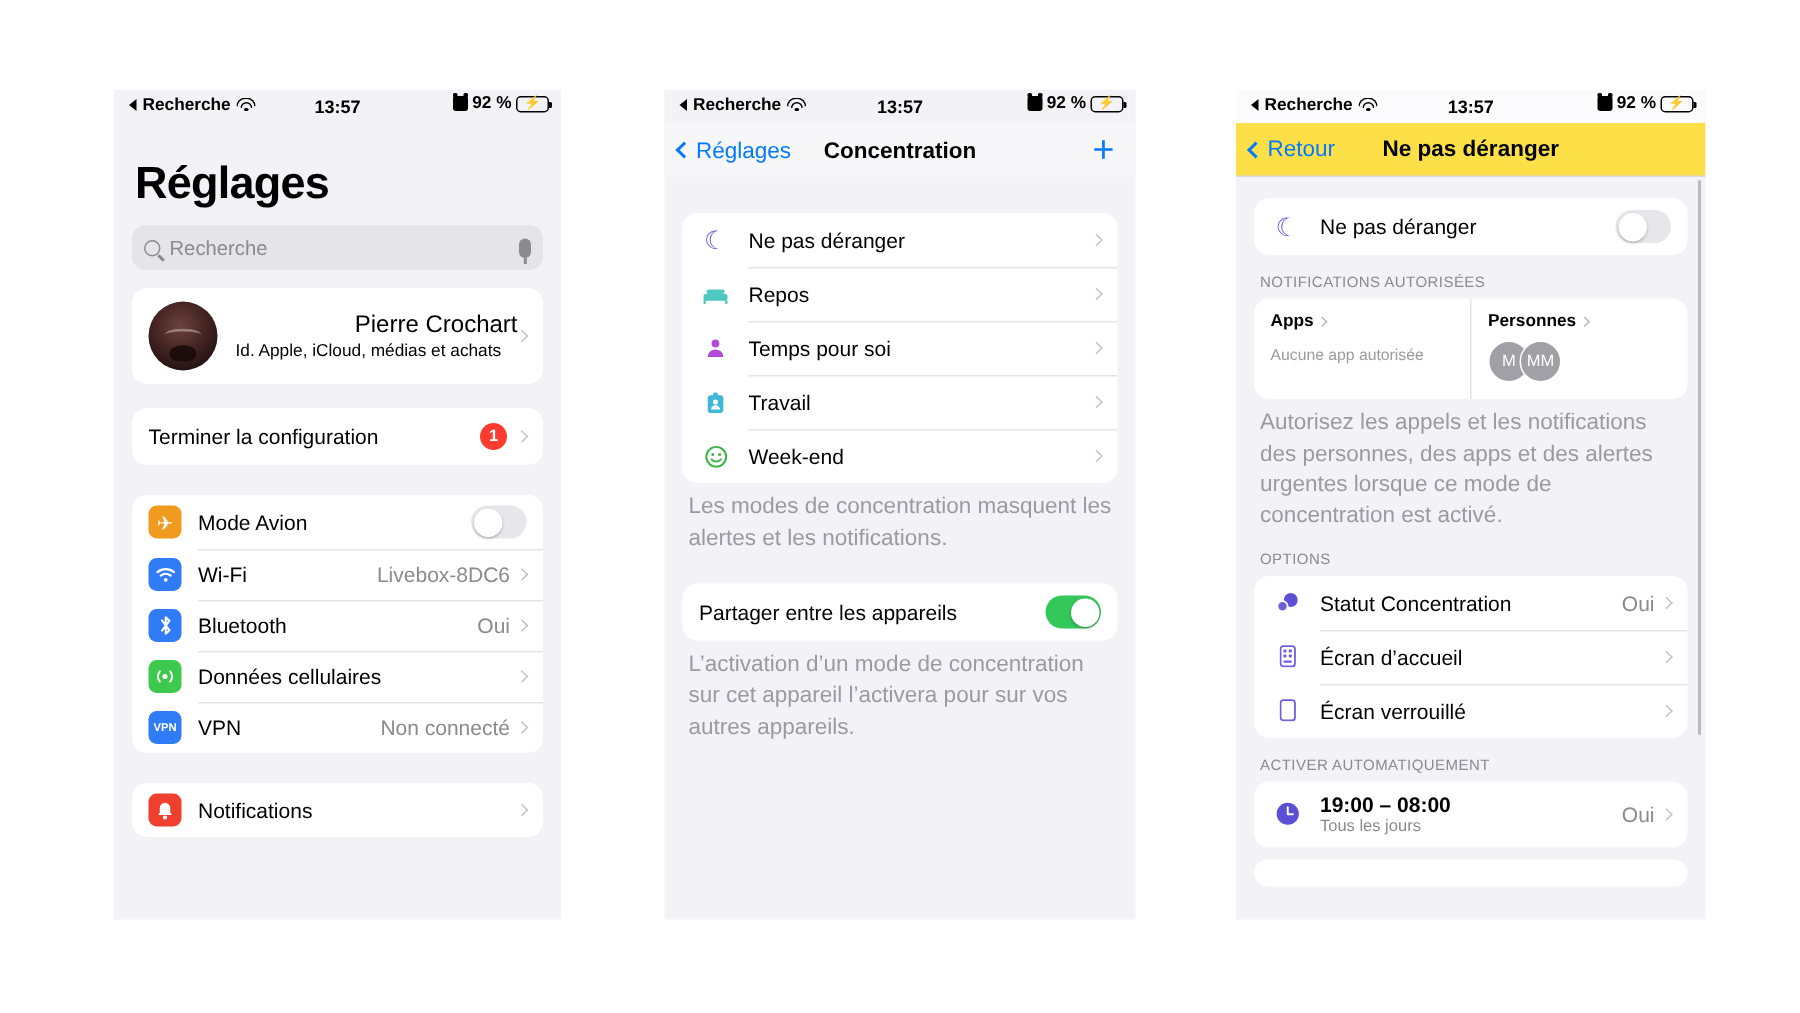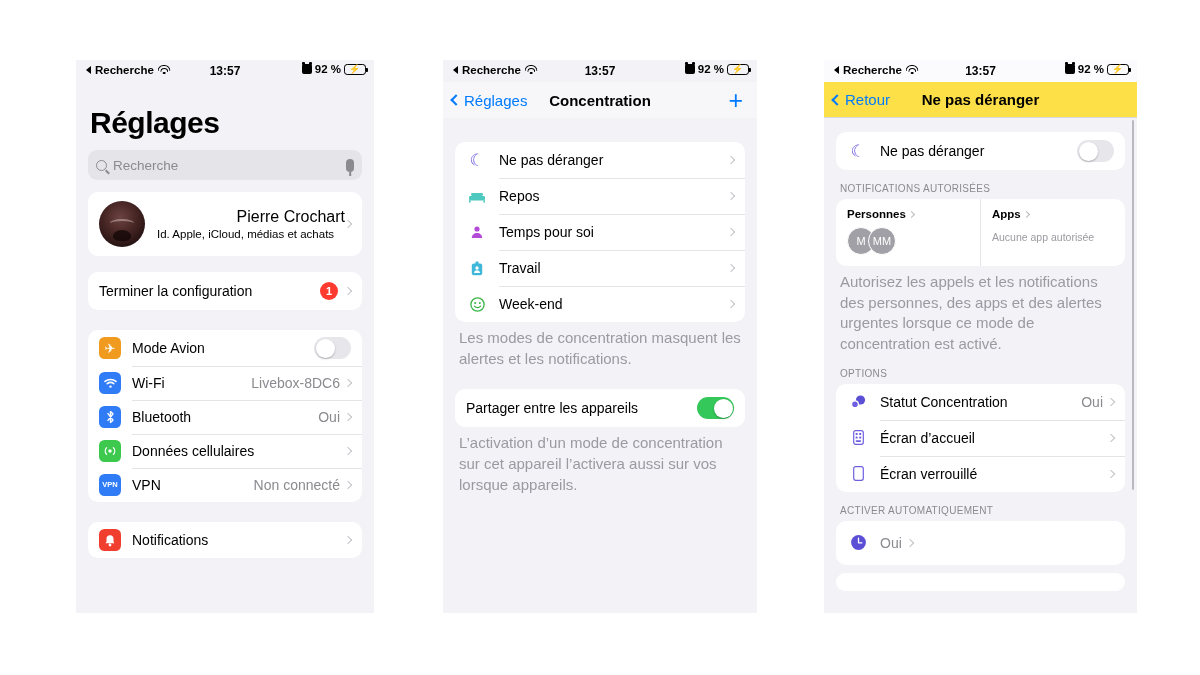--- a/index.html
+++ b/index.html
@@ -320,21 +320,21 @@
 
     <div style="height:20px"></div>
     <div class="card">
       <div class="row noicon" style="min-height:38px">
         <span class="row-label">Partager entre les appareils</span>
         <span class="toggle on">
             <span class="knob"></span>
           </span>
       </div>
     </div>
-    <div class="footnote">L’activation d’un mode de concentration sur cet appareil l’activera aussi sur vos lorsque appareils.</div>
+    <div class="footnote">L’activation d’un mode de concentration sur cet appareil l’activera pour sur vos autres appareils.</div>
   </div>
 
   <div class="phone" id="phone-dnd">
 
     <div class="statusbar" style="background:#fbfbfd">
       <div class="sb-left">
         <span class="sb-back-tri"></span>
         <span>Recherche</span>
         <span class="wifi-ico">
             <i></i>
@@ -364,37 +364,37 @@
         <span class="glyph-icon" style="color:#6e5fe0;font-size:17px">☾</span>
         <span class="row-label">Ne pas déranger</span>
         <span class="toggle">
             <span class="knob"></span>
           </span>
       </div>
     </div>
 
     <div class="group-head">NOTIFICATIONS AUTORISÉES</div>
     <div class="twocol">
+      <div>
+        <div class="tc-head">
+          <span>Apps</span>
+          <span class="tc-chev"></span>
+        </div>
+        <div class="tc-empty">Aucune app autorisée</div>
+      </div>
       <div>
         <div class="tc-head">
           <span>Personnes</span>
           <span class="tc-chev"></span>
         </div>
         <div class="av-stack">
           <span class="av-mini">M</span>
           <span class="av-mini">MM</span>
         </div>
       </div>
-      <div>
-        <div class="tc-head">
-          <span>Apps</span>
-          <span class="tc-chev"></span>
-        </div>
-        <div class="tc-empty">Aucune app autorisée</div>
-      </div>
     </div>
     <div class="footnote">Autorisez les appels et les notifications des personnes, des apps et des alertes urgentes lorsque ce mode de concentration est activé.</div>
 
     <div class="group-head">OPTIONS</div>
     <div class="card">
       <div class="row" style="min-height:36px">
         <span class="glyph-icon">
           <svg width="17" height="15" viewBox="0 0 17 15">
               <circle cx="10.5" cy="6" r="4.6" fill="#5b4fd6"></circle>
               <circle cx="5" cy="10.2" r="3.4" fill="#6e5fe0" stroke="#fff" stroke-width="1.2"></circle>
@@ -431,20 +431,24 @@
 
     <div class="group-head">ACTIVER AUTOMATIQUEMENT</div>
     <div class="card">
       <div class="row" style="min-height:44px">
         <span class="glyph-icon">
           <svg width="17" height="17" viewBox="0 0 17 17">
               <circle cx="8.5" cy="8.5" r="7.4" fill="#5b4fd6"></circle>
               <path d="M8.5 4.2v4.6h3.4" stroke="#fff" stroke-width="1.3" fill="none" stroke-linecap="round" stroke-linejoin="round"></path>
             </svg>
         </span>
+        <span style="flex:1">
+          <span class="subrow-title" style="display:block">19:00 – 08:00</span>
+          <span class="subrow-sub" style="display:block">Tous les jours</span>
+        </span>
         <span class="row-value">Oui</span>
         <span class="chev"></span>
       </div>
     </div>
 
     <div style="height:8px"></div>
     <div class="card clip-row" style="height:18px">
       <div class="row" style="min-height:34px;margin-top:12px">
         
       </div>

